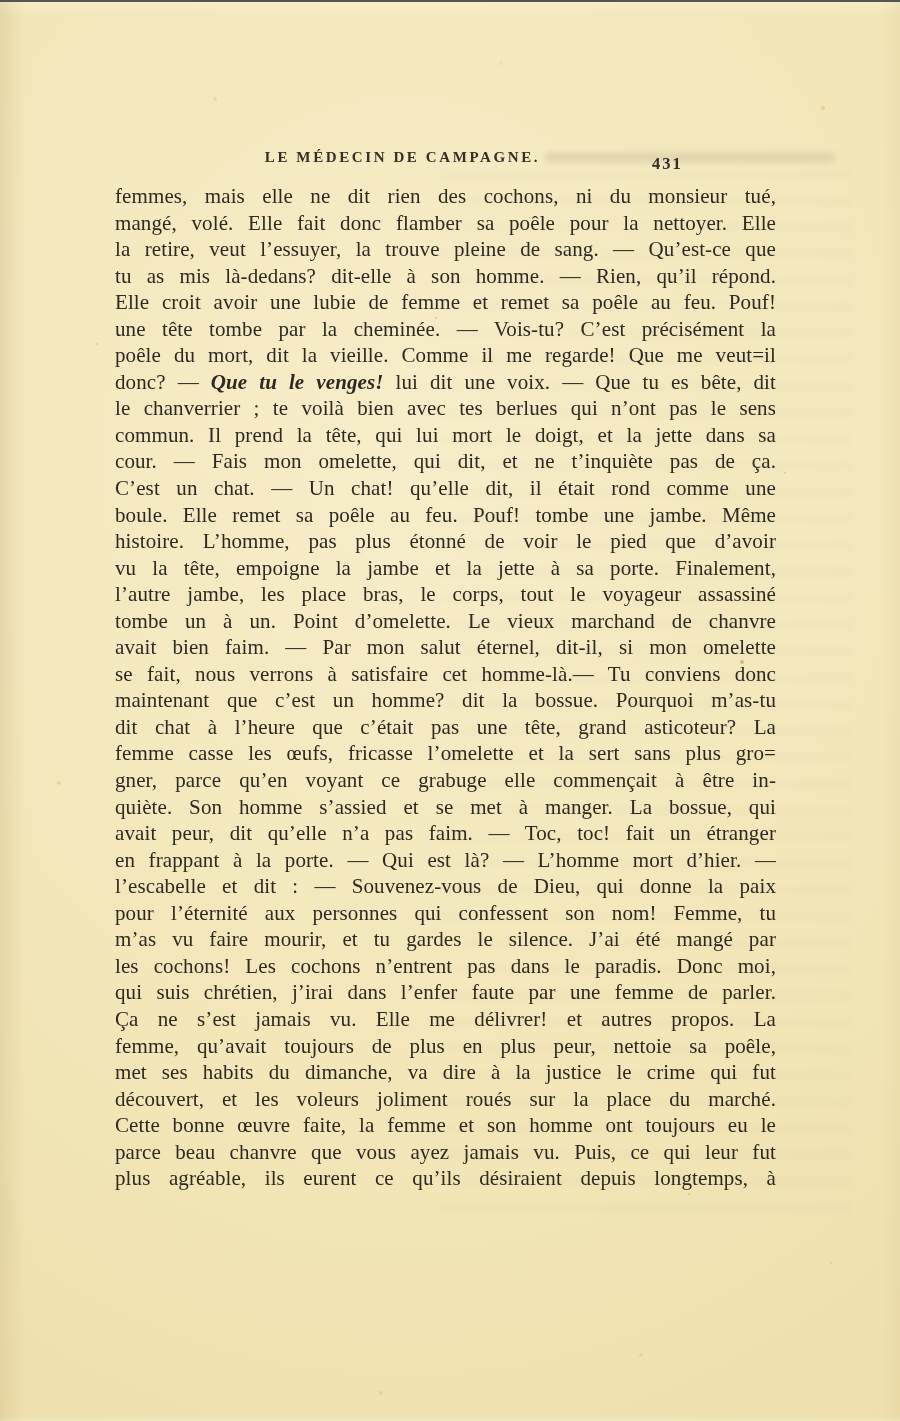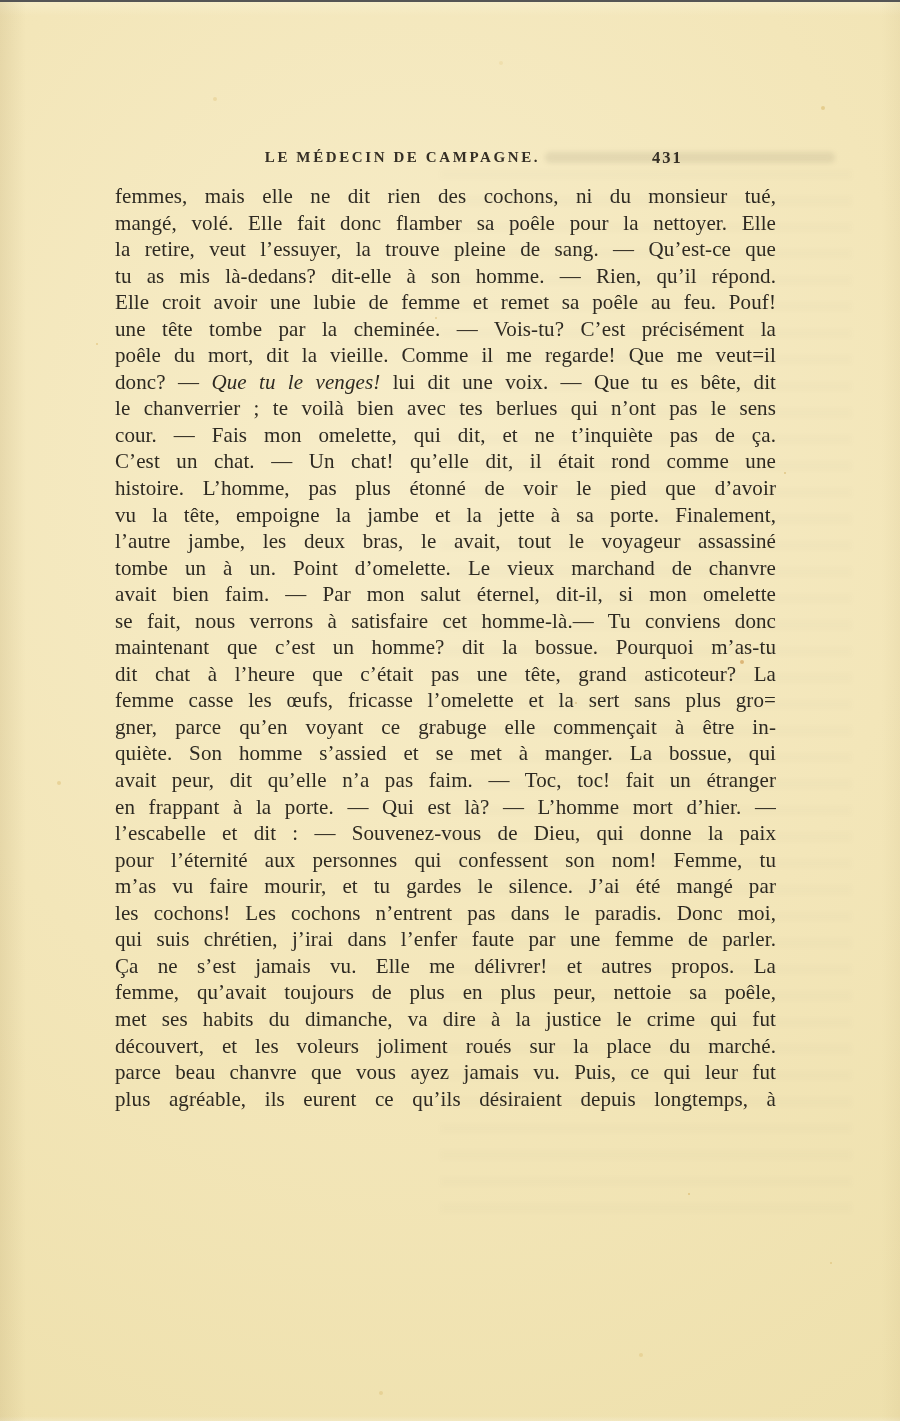--- a/index.html
+++ b/index.html
@@ -67,41 +67,41 @@
     left: 115px; top: 147px; width: 575px;
     text-align: center;
     font-weight: bold;
     font-size: 15px;
     letter-spacing: 2.6px;
     color: #35200e;
     color: #352f25;
   }
   .folio {
     position: absolute;
-    left: 652px; top: 146px; width: 60px;
+    left: 652px; top: 152px; width: 60px;
     font-weight: bold;
     font-size: 16.5px;
     letter-spacing: 2px;
     color: #352f25;
   }
   .text-block {
     position: absolute;
     left: 115px; top: 181px; width: 661px;
     font-size: 21px;
     color: #2e2a22;
   }
   .line {
     height: 26.55px;
     line-height: 26.55px;
     text-align: justify;
     text-align-last: justify;
     overflow: hidden;
     letter-spacing: 0.1px;
   }
-  .it { font-style: italic; }
+  .it { font-style: italic; font-weight: bold; }
 </style>
 </head>
 <body>
 
 <div class="page">
   <div class="edge-shade"></div>
   <div class="bleed-lines"></div>
   <div class="bleed-header"></div>
   <div class="specks"></div>
 
@@ -112,40 +112,43 @@
   <div class="text-block">
       <div class="line"><span>femmes, mais elle ne dit rien des cochons, ni du monsieur tué,</span></div>
       <div class="line"><span>mangé, volé. Elle fait donc flamber sa poêle pour la nettoyer. Elle</span></div>
       <div class="line"><span>la retire, veut l’essuyer, la trouve pleine de sang. — Qu’est-ce que</span></div>
       <div class="line"><span>tu as mis là-dedans? dit-elle à son homme. — Rien, qu’il répond.</span></div>
       <div class="line"><span>Elle croit avoir une lubie de femme et remet sa poêle au feu. Pouf!</span></div>
       <div class="line"><span>une tête tombe par la cheminée. — Vois-tu? C’est précisément la</span></div>
       <div class="line"><span>poêle du mort, dit la vieille. Comme il me regarde! Que me veut=il</span></div>
       <div class="line"><span>donc? — </span><span class="it">Que tu le venges!</span><span> lui dit une voix. — Que tu es bête, dit</span></div>
       <div class="line"><span>le chanverrier ; te voilà bien avec tes berlues qui n’ont pas le sens</span></div>
+      <div class="line"><span>commun. Il prend la tête, qui lui mort le doigt, et la jette dans sa</span></div>
       <div class="line"><span>cour. — Fais mon omelette, qui dit, et ne t’inquiète pas de ça.</span></div>
       <div class="line"><span>C’est un chat. — Un chat! qu’elle dit, il était rond comme une</span></div>
+      <div class="line"><span>boule. Elle remet sa poêle au feu. Pouf! tombe une jambe. Même</span></div>
       <div class="line"><span>histoire. L’homme, pas plus étonné de voir le pied que d’avoir</span></div>
       <div class="line"><span>vu la tête, empoigne la jambe et la jette à sa porte. Finalement,</span></div>
-      <div class="line"><span>l’autre jambe, les deux bras, le avait, tout le voyageur assassiné</span></div>
+      <div class="line"><span>l’autre jambe, les place bras, le corps, tout le voyageur assassiné</span></div>
       <div class="line"><span>tombe un à un. Point d’omelette. Le vieux marchand de chanvre</span></div>
       <div class="line"><span>avait bien faim. — Par mon salut éternel, dit-il, si mon omelette</span></div>
       <div class="line"><span>se fait, nous verrons à satisfaire cet homme-là.— Tu conviens donc</span></div>
       <div class="line"><span>maintenant que c’est un homme? dit la bossue. Pourquoi m’as-tu</span></div>
       <div class="line"><span>dit chat à l’heure que c’était pas une tête, grand asticoteur? La</span></div>
       <div class="line"><span>femme casse les œufs, fricasse l’omelette et la sert sans plus gro=</span></div>
       <div class="line"><span>gner, parce qu’en voyant ce grabuge elle commençait à être in-</span></div>
       <div class="line"><span>quiète. Son homme s’assied et se met à manger. La bossue, qui</span></div>
       <div class="line"><span>avait peur, dit qu’elle n’a pas faim. — Toc, toc! fait un étranger</span></div>
       <div class="line"><span>en frappant à la porte. — Qui est là? — L’homme mort d’hier. —</span></div>
       <div class="line"><span>l’escabelle et dit : — Souvenez-vous de Dieu, qui donne la paix</span></div>
       <div class="line"><span>pour l’éternité aux personnes qui confessent son nom! Femme, tu</span></div>
       <div class="line"><span>m’as vu faire mourir, et tu gardes le silence. J’ai été mangé par</span></div>
       <div class="line"><span>les cochons! Les cochons n’entrent pas dans le paradis. Donc moi,</span></div>
       <div class="line"><span>qui suis chrétien, j’irai dans l’enfer faute par une femme de parler.</span></div>
       <div class="line"><span>Ça ne s’est jamais vu. Elle me délivrer! et autres propos. La</span></div>
       <div class="line"><span>femme, qu’avait toujours de plus en plus peur, nettoie sa poêle,</span></div>
       <div class="line"><span>met ses habits du dimanche, va dire à la justice le crime qui fut</span></div>
       <div class="line"><span>découvert, et les voleurs joliment roués sur la place du marché.</span></div>
+      <div class="line"><span>Cette bonne œuvre faite, la femme et son homme ont toujours eu le</span></div>
       <div class="line"><span>parce beau chanvre que vous ayez jamais vu. Puis, ce qui leur fut</span></div>
       <div class="line"><span>plus agréable, ils eurent ce qu’ils désiraient depuis longtemps, à</span></div>
     </div>
 </div>
 
 </body></html>

